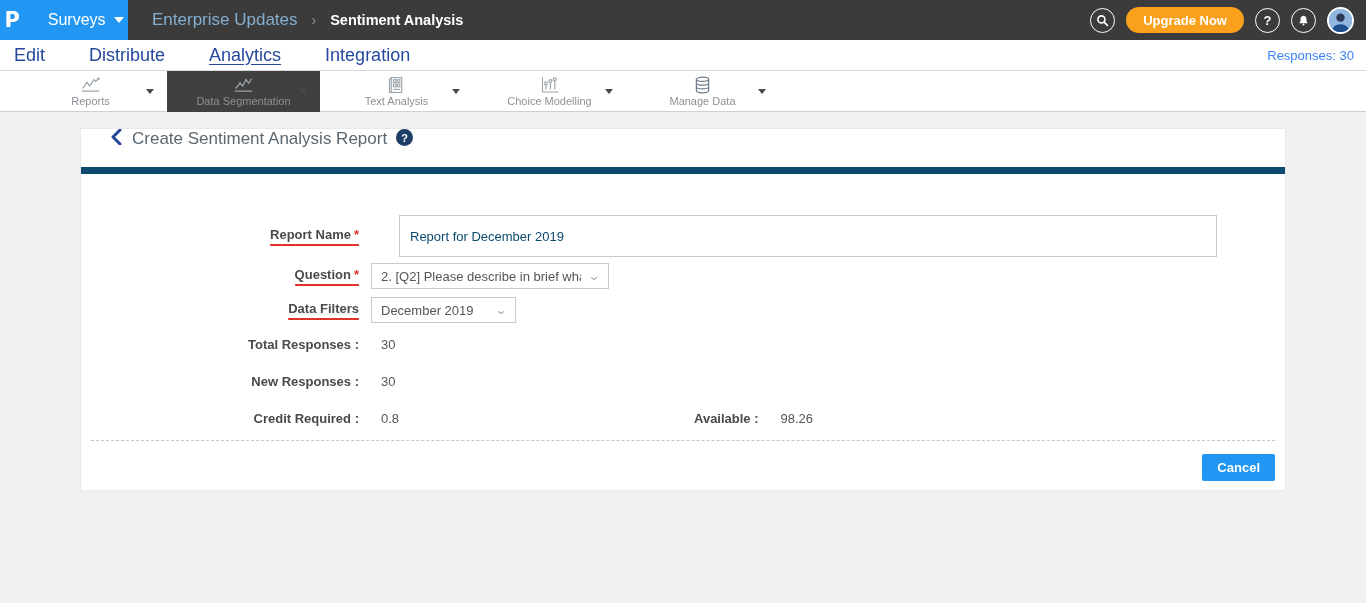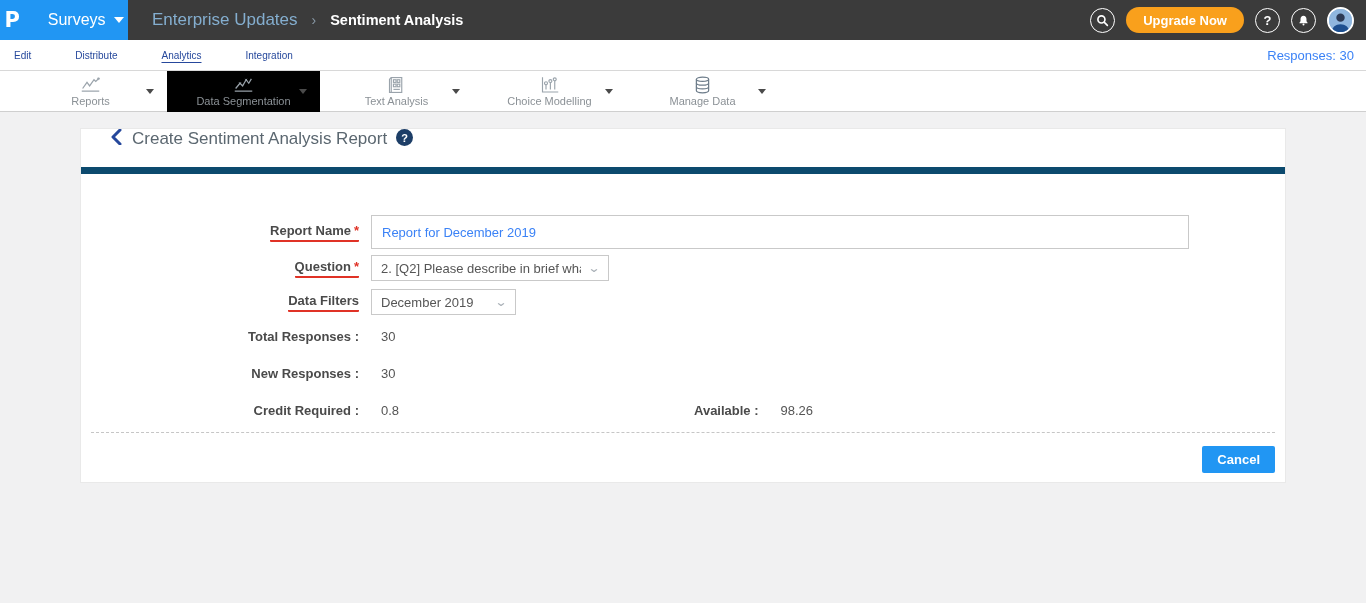--- a/index.html
+++ b/index.html
@@ -19,53 +19,53 @@
   .crumb-parent { color:#84aecf; font-size:17px; cursor:pointer; }
   .crumb-sep { color:#8a9aa8; font-size:14px; }
   .crumb-current { color:#ffffff; font-size:14.5px; font-weight:bold; }
   .topbar-actions { position:absolute; right:12px; top:0; height:40px; display:flex; align-items:center; gap:11px; }
   .circle-btn { width:25px; height:25px; border:1.6px solid #fff; border-radius:50%; display:flex; align-items:center; justify-content:center; color:#fff; font-size:13px; font-weight:bold; cursor:pointer; }
   .upgrade-btn { background:#f9a01c; color:#fff; font-weight:bold; font-size:13px; border:none; border-radius:13px; height:26px; padding:0 17px; cursor:pointer; }
   .avatar { width:27px; height:27px; border:2px solid #fff; border-radius:50%; overflow:hidden; background:#9db8d2; cursor:pointer; }
 
   
   .nav { height:31px; background:#fff; border-bottom:1px solid #d8d8d8; display:flex; align-items:center; padding:0 14px; position:relative; }
-  .nav-item { color:#26489c; font-size:10px; margin-right:44px; cursor:pointer; }
+  .nav-item { color:#26489c; font-size:18px; margin-right:44px; cursor:pointer; }
   .nav-item.active { text-decoration:underline; text-underline-offset:3px; }
   .nav-responses { position:absolute; right:12px; color:#3b82f6; font-size:13px; }
 
   
   .toolbar { height:41px; background:#fff; border-bottom:1px solid #cfcfcf; display:flex; padding-left:14px; }
   .tool-tab { width:153px; height:41px; position:relative; display:flex; flex-direction:column; align-items:center; justify-content:center; cursor:pointer; }
-  .tool-tab.active { background:#000000;text-align:center; }
+  .tool-tab.active { background:#404040;text-align:center; }
   .tool-tab svg { width:21px; height:18px; display:block; }
   .tool-label { font-size:11px; color:#8b9196; margin-top:1px; white-space:nowrap; }
   .tool-caret { position:absolute; right:13px; top:50%; margin-top:-3px; width:0; height:0; border-left:4.5px solid transparent; border-right:4.5px solid transparent; border-top:5.5px solid #4a4a4a; }
 
   
   .card { width:1206px; margin:16px 0 0 80px; background:#fff; border:1px solid #e9e9e9; }
   .card-header { height:45px; display:flex; align-items:flex-start; border-bottom:7px solid #0c4a6e; padding-left:28px; gap:9px; }
   .back-chevron { cursor:pointer; display:flex; }
   .card-title { color:#5b6770; font-size:17px; }
   .help-circle { width:17px; height:17px; background:#1d3e67; border-radius:50%; color:#fff; font-size:11px; font-weight:bold; display:flex; align-items:center; justify-content:center; cursor:pointer; }
 
   .card-body { padding-top:41px; }
   .frow { display:flex; align-items:center; }
   .flabel { width:278px; text-align:right; font-size:13px; font-weight:bold; color:#4a4a4a; flex-shrink:0; }
   .req-underline { border-bottom:2px solid #e03226; padding-bottom:2px; border-radius:1px; display:inline-block; }
   .ast { color:#e03226; margin-left:3px; }
   .fcontrol { margin-left:12px; }
 
-  .text-input { width:818px; height:34px; border:1px solid #c9c9c9; font-family:inherit; font-size:13px; color:#3b82f6; padding:0 10px; outline:none; }
+  .text-input { width:818px; height:42px; border:1px solid #c9c9c9; font-family:inherit; font-size:13px; color:#0c4a6e; padding:0 10px; outline:none; }
   .fake-select { height:26px; border:1px solid #c9c9c9; display:flex; align-items:center; justify-content:space-between; font-size:13px; color:#555; padding:0 9px; cursor:pointer; background:#fff; }
   .sel-q { width:238px; }
   .sel-f { width:145px; }
   .sel-chevron { color:#a9b0b7; font-size:12px; margin-left:8px; transform:scaleX(1.3); }
 
-  .row-input { margin-bottom:6px; }
+  .row-input { margin-bottom:6px;gap:28px; }
   .row-sel1 { margin-bottom:8px; }
   .row-sel2 { margin-bottom:14px; }
   .row-text { margin-bottom:22px; }
   .stat-value { font-size:13px; color:#555; margin-left:22px; }
   .avail-label { font-size:13px; font-weight:bold; color:#4a4a4a; margin-left:0; }
   .credit-val { display:inline-block; width:313px; }
 
   .dashed-divider { border-top:1px dashed #c6c6c6; margin:0 10px 13px 10px; }
   .btn-row { display:flex; justify-content:flex-end; gap:10px; padding:0 10px 9px 0; }
   .btn { background:#2196f3; color:#fff; border:none; border-radius:2px; height:27px; font-family:inherit; font-size:13px; font-weight:bold; padding:0 15px; cursor:pointer; }

